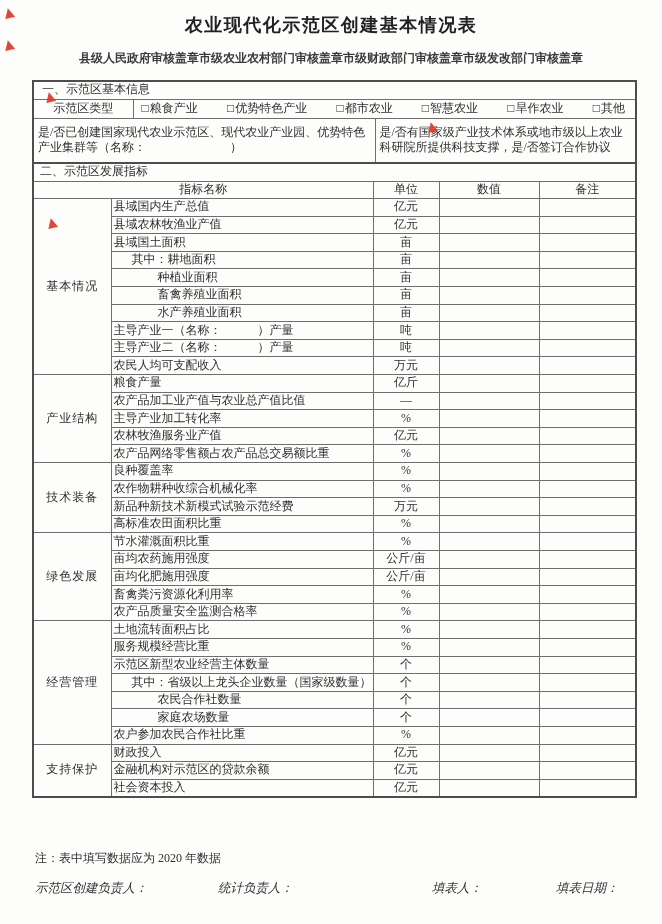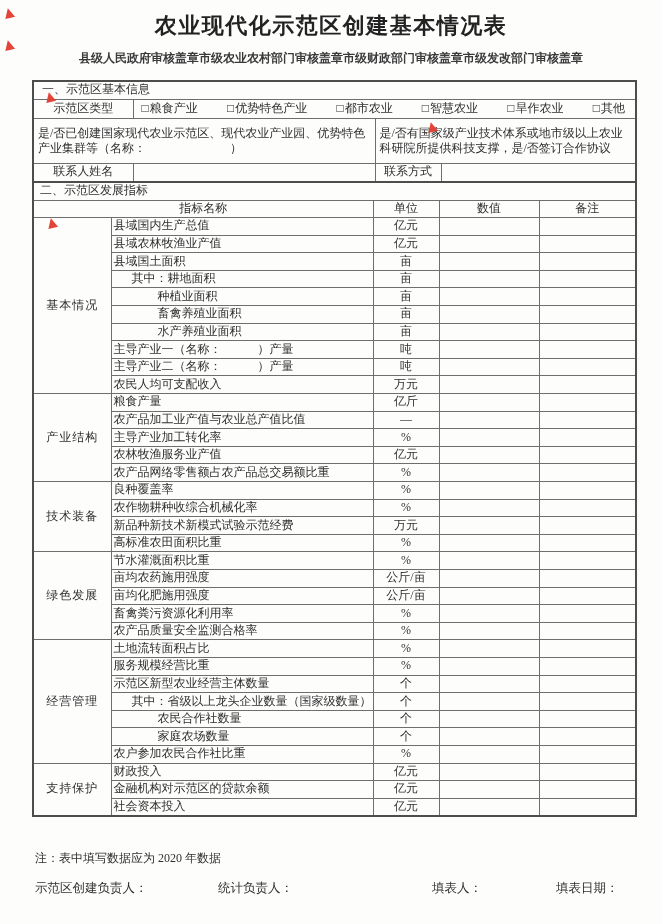--- a/index.html
+++ b/index.html
@@ -5,21 +5,21 @@
   * { margin:0; padding:0; box-sizing:border-box; }
   html,body { width:662px; height:924px; overflow:hidden; }
   body {
     font-family: "Liberation Serif", "DejaVu Serif", serif;
     background:#fdfdfc; color:#2f2f2f;
     position:relative;
   }
   .page { position:relative; width:662px; height:924px; padding-top:12px; }
 
   .title {
-    text-align:center; font-size:22px; font-weight:bold;
+    text-align:center; font-size:18px; font-weight:bold;
     letter-spacing:1.5px; color:#222; height:27px; line-height:27px;
   }
   .stamp-line {
     margin-top:11px; height:17px;
     display:flex; justify-content:center; gap:0;
     font-size:12px; font-weight:600; color:#3a3a3a;
     white-space:nowrap;
   }
 
   table { border-collapse:collapse; table-layout:fixed; margin-left:32px; width:603px; }
@@ -43,21 +43,21 @@
   .t2 td, .t2 th { height:17.6px; }
   .t2 tr.sec-head td { height:18px; text-align:left; padding-left:6px; }
   .t2 th { text-align:center; }
   .t2 td.group-cell { text-align:center; letter-spacing:1px; }
   .t2 td.name-cell { text-align:left; padding-left:2px; }
   .t2 td.name-cell.indent1 { padding-left:20px; }
   .t2 td.name-cell.indent2 { padding-left:46px; }
   .t2 td.unit-cell { text-align:center; }
 
   .note { position:absolute; left:35px; top:850px; font-size:12px; color:#303030; }
-  .sig  { position:absolute; top:880px; font-size:12.5px; color:#303030; white-space:nowrap; }
+  .sig  { position:absolute; top:880px; font-size:12.5px; color:#303030; white-space:nowrap;font-style:italic; }
 
   .red-marker {
     position:absolute; width:0; height:0; z-index:5;
     border-left:5px solid transparent; border-right:5px solid transparent;
     border-bottom:10px solid #e23b2e;
     transform:rotate(-14deg); opacity:.95;
   }
 </style>
 </head>
 <body>
@@ -100,26 +100,20 @@
               <span class="cb-option"><span class="cb">□</span><span>智慧农业</span></span>
               <span class="cb-option"><span class="cb">□</span><span>旱作农业</span></span>
               <span class="cb-option"><span class="cb">□</span><span>其他</span></span>
             </div>
           </td>
     </tr>
     <tr class="tall">
       <td colspan="2">是/否已创建国家现代农业示范区、现代农业产业园、优势特色产业集群等（名称：　　　　　　　）</td>
       <td colspan="2">是/否有国家级产业技术体系或地市级以上农业科研院所提供科技支撑，是/否签订合作协议</td>
     </tr>
-    <tr>
-      <td class="lab">联系人姓名</td>
-      <td></td>
-      <td class="lab">联系方式</td>
-      <td></td>
-    </tr>
   </tbody>
     </table>
 
   <table class="t2">
     <colgroup>
         <col style="width:78px">
         <col style="width:262px">
         <col style="width:66px">
         <col style="width:100px">
         <col style="width:97px">

